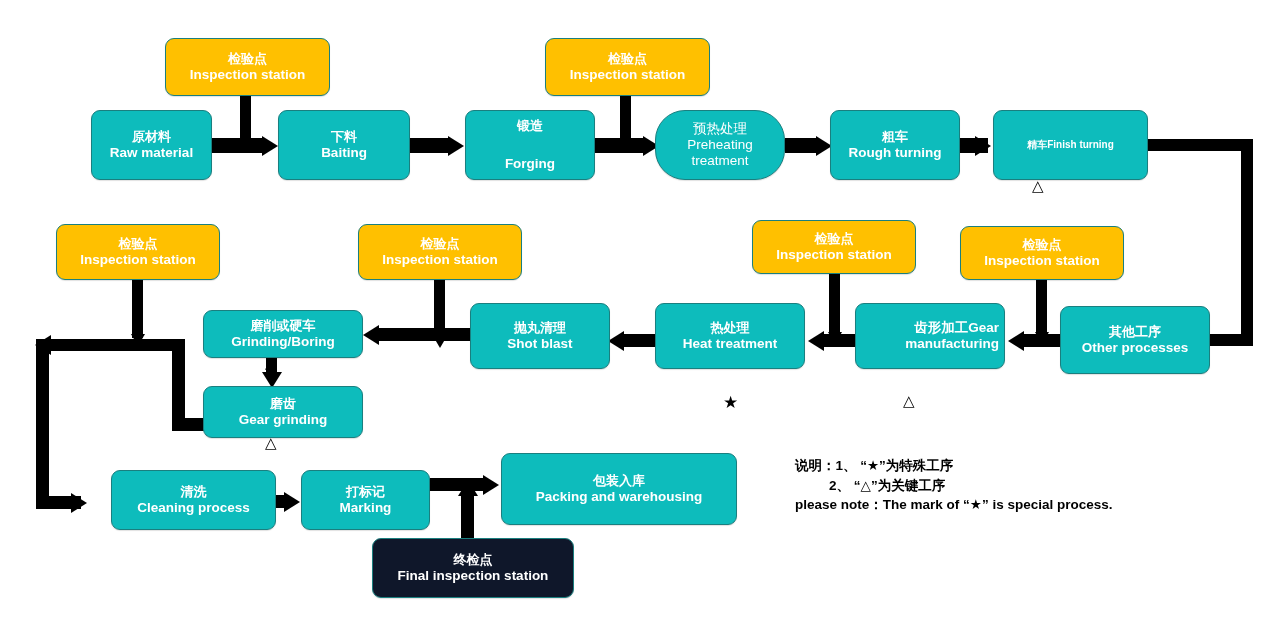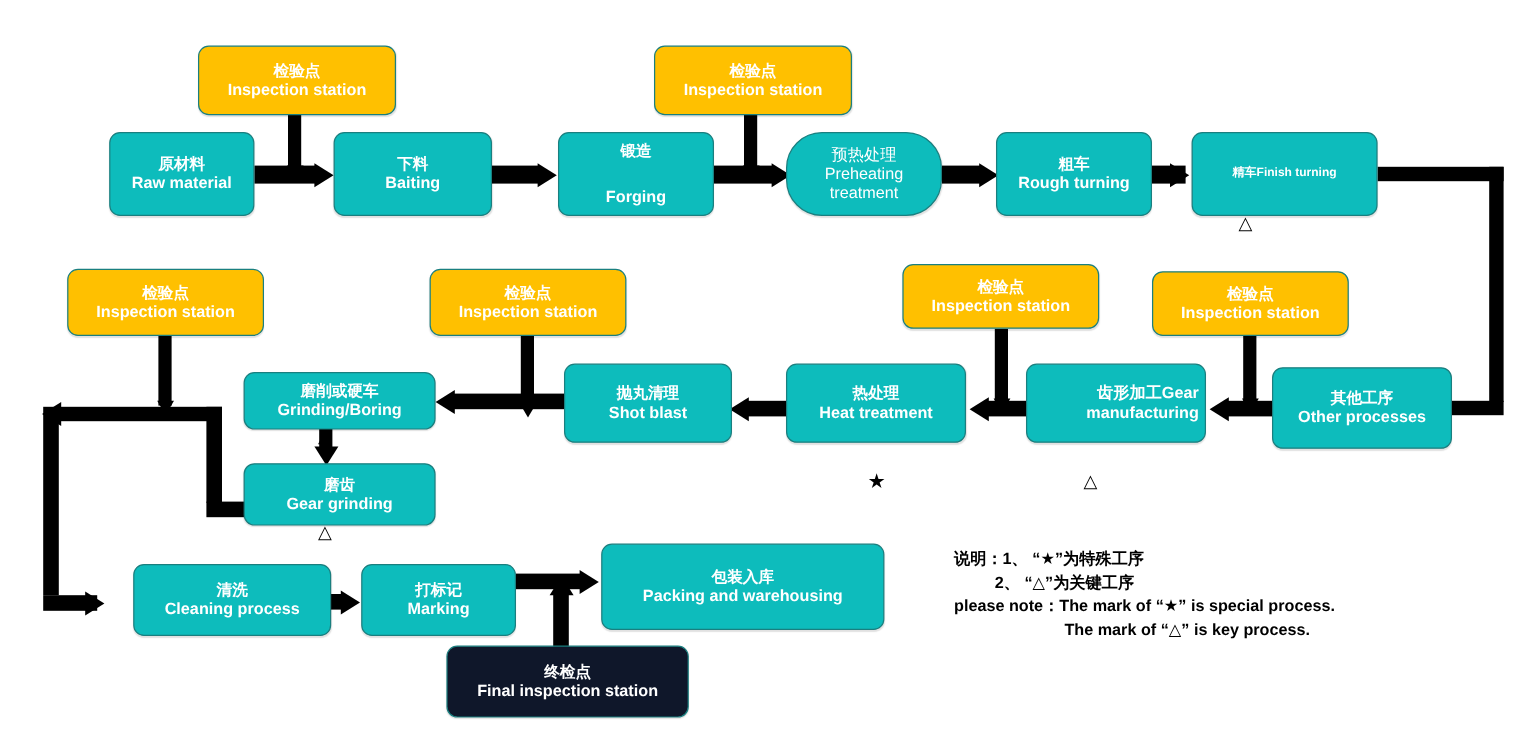--- a/index.html
+++ b/index.html
@@ -277,16 +277,15 @@
   </div>
   <div class="node final" style="left:372px; top:538px; width:202px; height:60px;">
     <span class="cn">终检点</span>
     <span class="en">Final inspection station</span>
   </div>
 
   <div class="legend" style="left:795px; top:456px;">
     <div class="l1">说明：1、 “★”为特殊工序</div>
     <div class="l2">2、  “△”为关键工序</div>
     <div class="l3">please note：The mark of “★” is special process.</div>
-    <div class="l4">The mark of “△” is key process.</div>
   </div>
 
 </div>
 
 </body></html>

